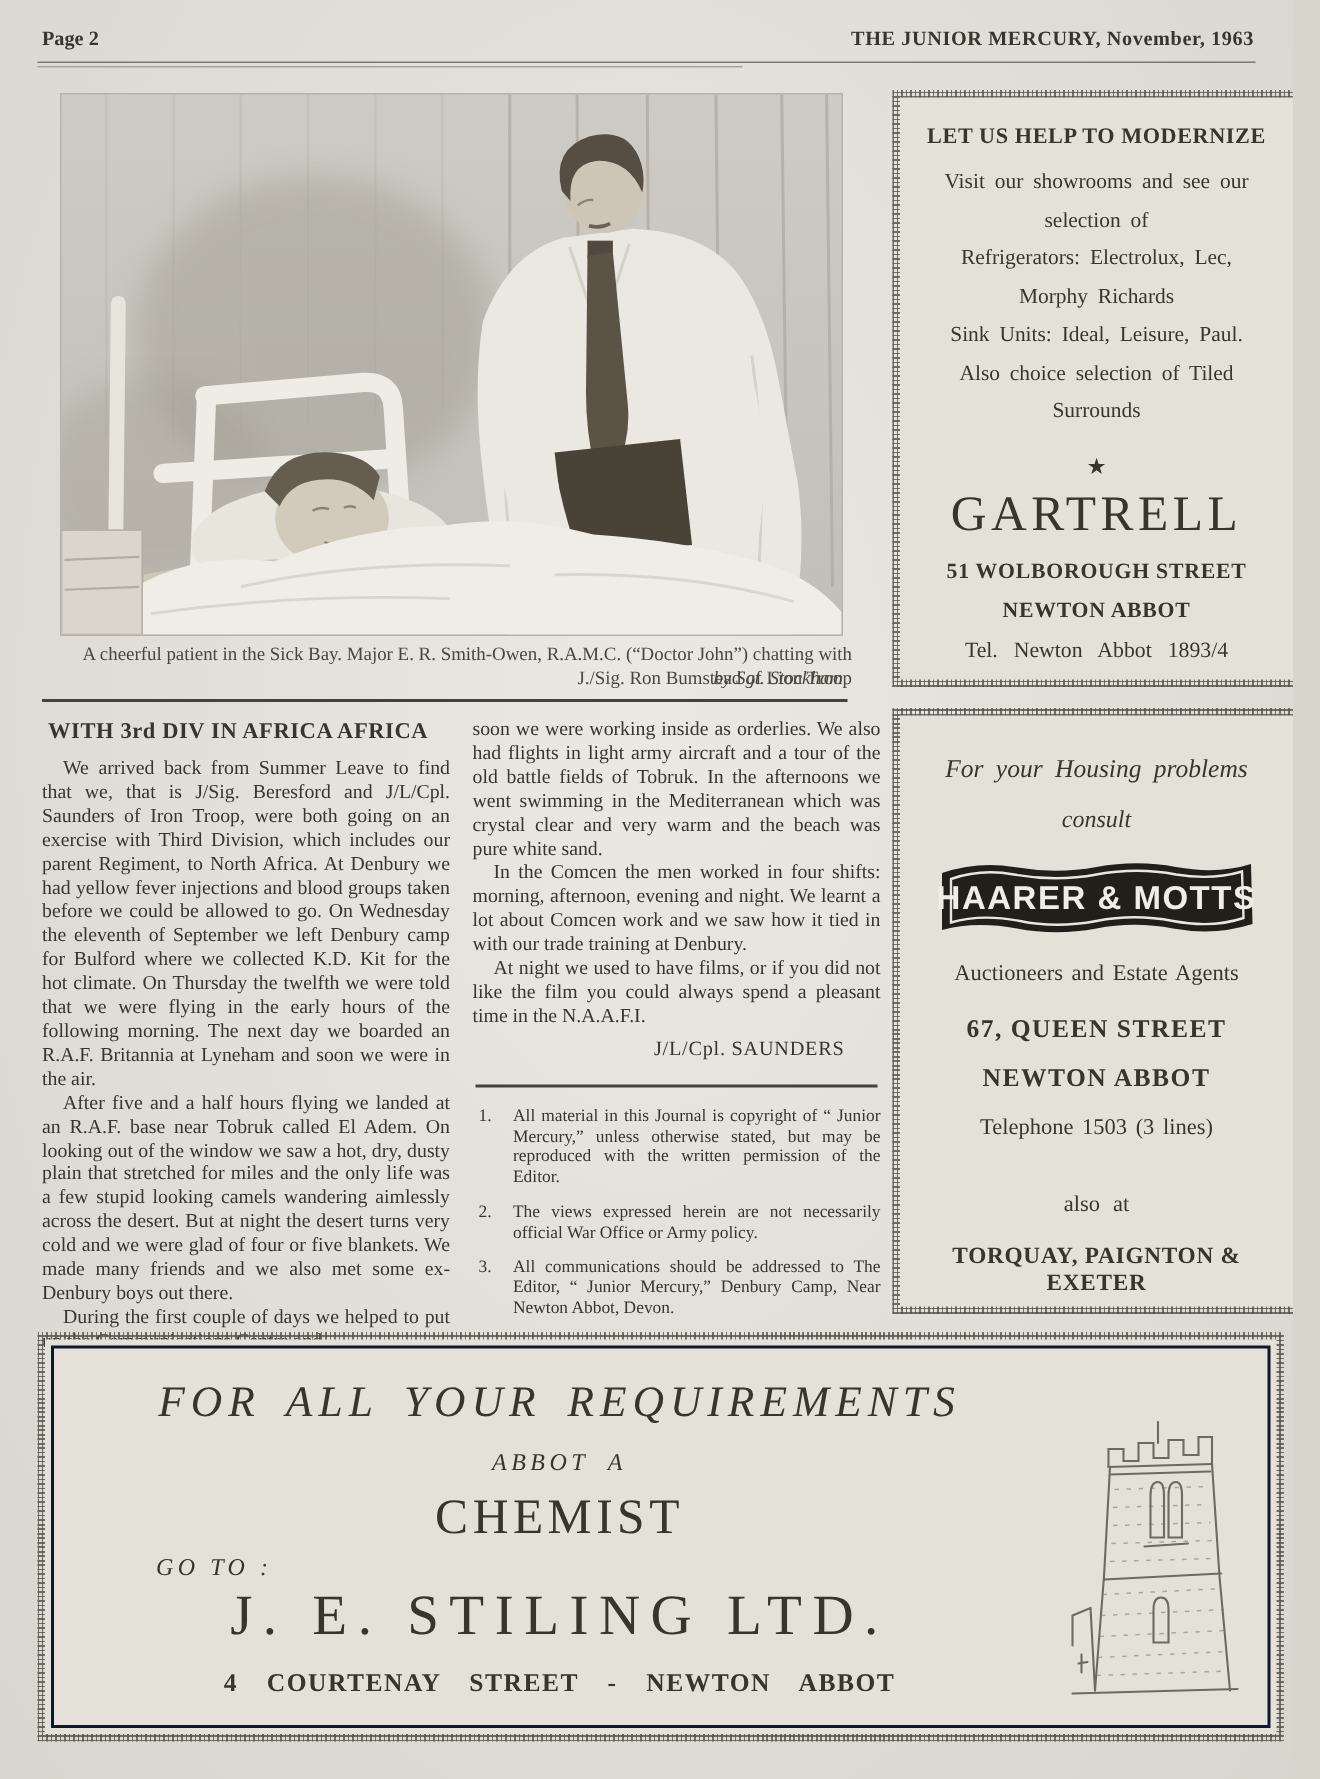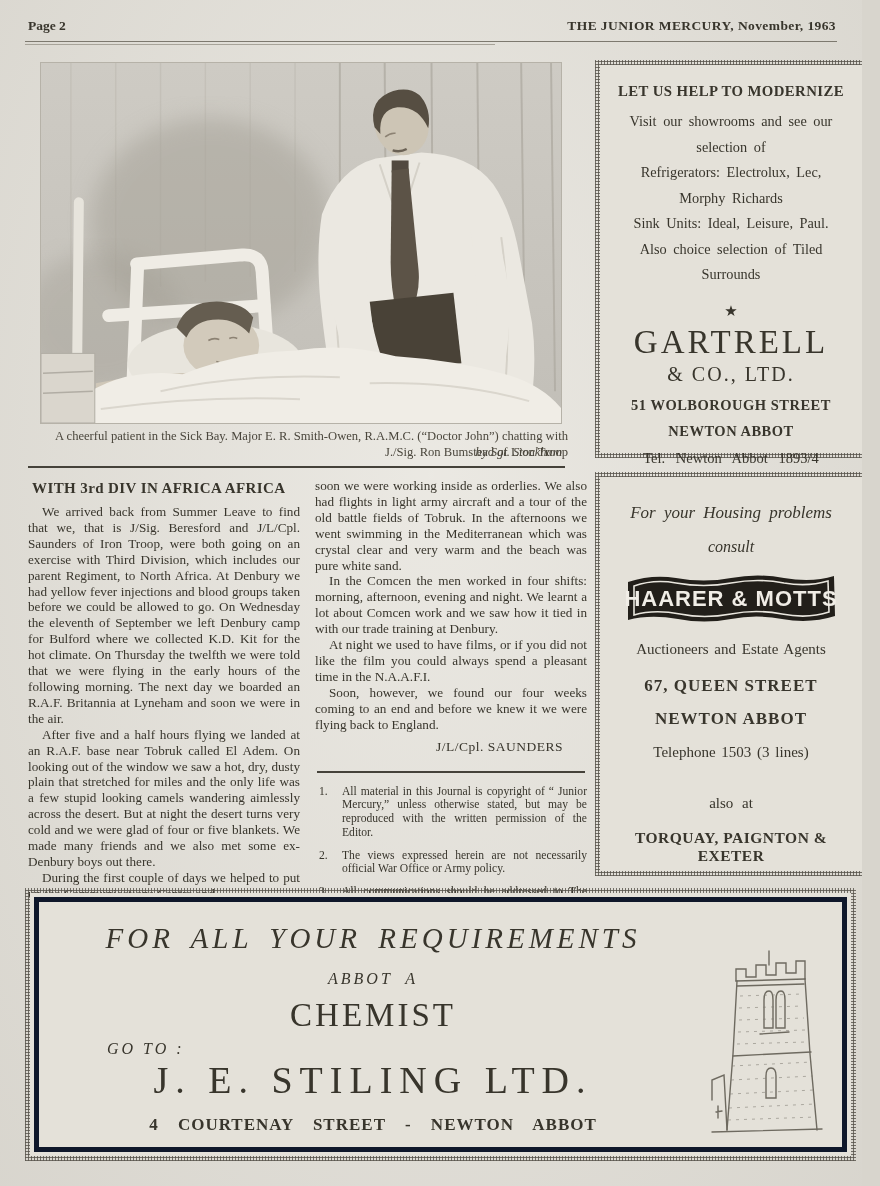--- a/index.html
+++ b/index.html
@@ -78,21 +78,21 @@
   .h-desc{font-size:15px; margin-top:13px; word-spacing:2px;}
   .h-addr{font-weight:bold; font-size:17px; letter-spacing:1px; margin-top:18px;}
   .h-addr2{font-weight:bold; font-size:17px; letter-spacing:1px; margin-top:13px;}
   .h-tel{font-size:15px; margin-top:15px; word-spacing:2px;}
   .h-also{font-size:15px; margin-top:34px; word-spacing:5px;}
   .h-branch{font-weight:bold; font-size:15.5px; letter-spacing:.5px; margin-top:17px;}
 
   
   .ad-stiling{left:25px; top:888px; width:831px; height:273px;}
   .ad-stiling .ad-inner{padding:4px;}
-  .s-lined{border:5px solid #0f172a; width:100%; height:100%; position:relative; padding:20px 30px 0 30px;}
+  .s-lined{border:2px solid #0f172a; width:100%; height:100%; position:relative; padding:20px 30px 0 30px;}
   .s-text{margin-right:135px; text-align:center;}
   .s-line1{font-style:italic; font-size:29px; letter-spacing:4px; word-spacing:6px;}
   .s-line2{font-style:italic; font-size:16px; letter-spacing:3px; word-spacing:6px; margin-top:15px;}
   .s-line3{font-size:33px; letter-spacing:3px; margin-top:9px;}
   .s-goto{font-style:italic; font-size:16px; letter-spacing:3px; text-align:left; margin:6px 0 0 38px;}
   .s-name{font-size:38px; letter-spacing:7px; margin-top:0px;}
   .s-addr{font-weight:bold; font-size:17px; letter-spacing:1px; word-spacing:14px; margin-top:13px;}
   .s-tower{position:absolute; right:14px; top:46px;}
 </style>
 </head>
@@ -209,21 +209,20 @@
     <div class="col">
       <div class="art-title">WITH 3rd DIV IN AFRICA AFRICA</div>
       <p>We arrived back from Summer Leave to find that we, that is J/Sig. Beresford and J/L/Cpl. Saunders of Iron Troop, were both going on an exercise with Third Division, which includes our parent Regiment, to North Africa.  At Denbury we had yellow fever injections and blood groups taken before we could be allowed to go.  On Wednesday the eleventh of September we left Denbury camp for Bulford where we collected K.D. Kit for the hot climate.  On Thursday the twelfth we were told that we were flying in the early hours of the following morning.  The next day we boarded an R.A.F. Britannia at Lyneham and soon we were in the air.</p>
       <p>After five and a half hours flying we landed at an R.A.F. base near Tobruk called El Adem.  On looking out of the window we saw a hot, dry, dusty plain that stretched for miles and the only life was a few stupid looking camels wandering aimlessly across the desert.  But at night the desert turns very cold and we were glad of four or five blankets.  We made many friends and we also met some ex-Denbury boys out there.</p>
       <p>During the first couple of days we helped to put up the Communications Centre and</p>
     </div>
     <div class="col">
       <p class="noindent">soon we were working inside as orderlies. We also had flights in light army aircraft and a tour of the old battle fields of Tobruk. In the afternoons we went swimming in the Mediterranean which was crystal clear and very warm and the beach was pure white sand.</p>
       <p>In the Comcen the men worked in four shifts:  morning, afternoon, evening and night.  We learnt a lot about Comcen work and we saw how it tied in with our trade training at Denbury.</p>
       <p>At night we used to have films, or if you did not like the film you could always spend a pleasant time in the N.A.A.F.I.</p>
-      <p>Soon, however, we found our four weeks coming to an end and before we knew it we were flying back to England.</p>
       <div class="signature">J/L/Cpl. SAUNDERS</div>
       <div class="col-rule"></div>
       <div class="footnotes">
         <div class="fn">
           <span class="fn-num">1.</span>
           <span class="fn-text">All material in this Journal is copyright of “ Junior Mercury,” unless otherwise stated, but may be reproduced with the written permission of the Editor.</span>
         </div>
         <div class="fn">
           <span class="fn-num">2.</span>
           <span class="fn-text">The views expressed herein are not necessarily official War Office or Army policy.</span>
@@ -242,21 +241,20 @@
       <div style="margin-top:7px;">
         <div class="g-line">Visit our showrooms and see our</div>
         <div class="g-line">selection of</div>
         <div class="g-line">Refrigerators:  Electrolux, Lec,</div>
         <div class="g-line">Morphy Richards</div>
         <div class="g-line">Sink  Units:  Ideal, Leisure, Paul.</div>
         <div class="g-line">Also choice selection of Tiled Surrounds</div>
       </div>
       <div class="g-star">★</div>
       <div class="g-name">GARTRELL</div>
-      <div class="g-sub">&amp; CO.,  LTD.</div>
       <div class="g-addr">51 WOLBOROUGH STREET</div>
       <div class="g-addr2">NEWTON ABBOT</div>
       <div class="g-tel">Tel. Newton Abbot 1893/4</div>
     </div>
   </div>
 
   <div class="hatch ad-haarer">
     <div class="ad-inner">
       <div class="h-line1">For your Housing problems</div>
       <div class="h-line2">consult</div>

